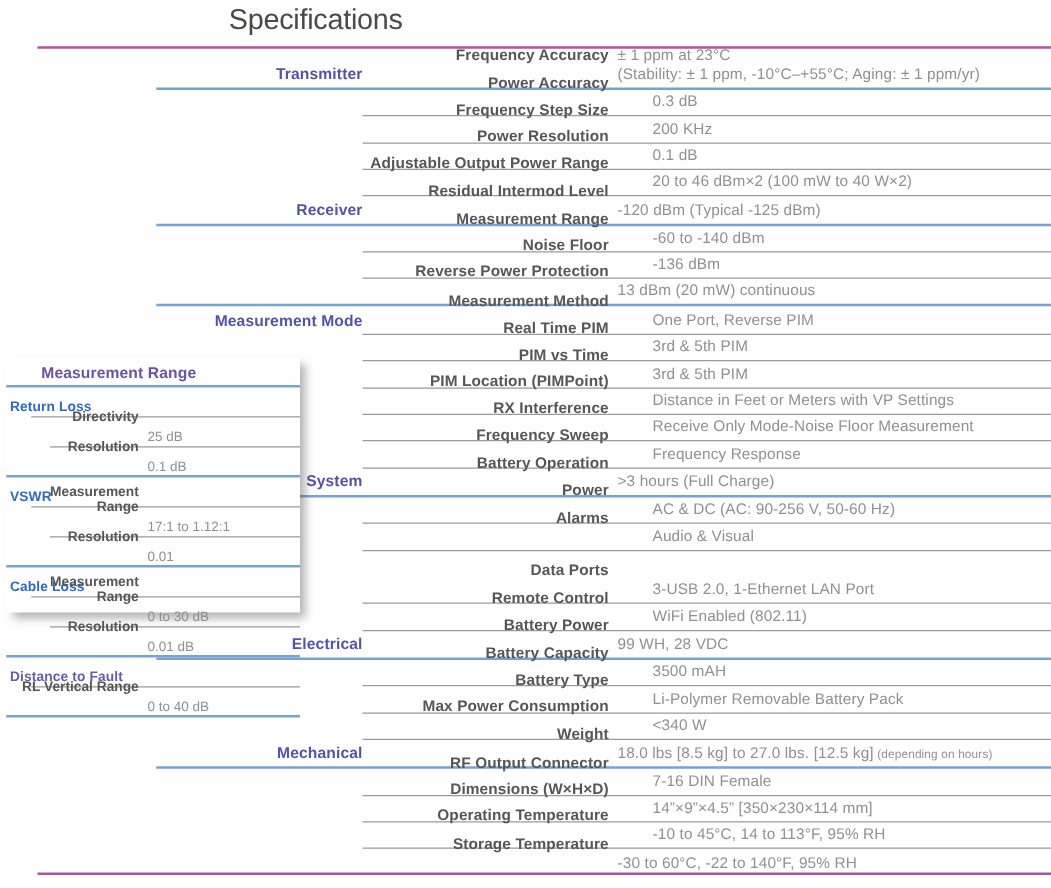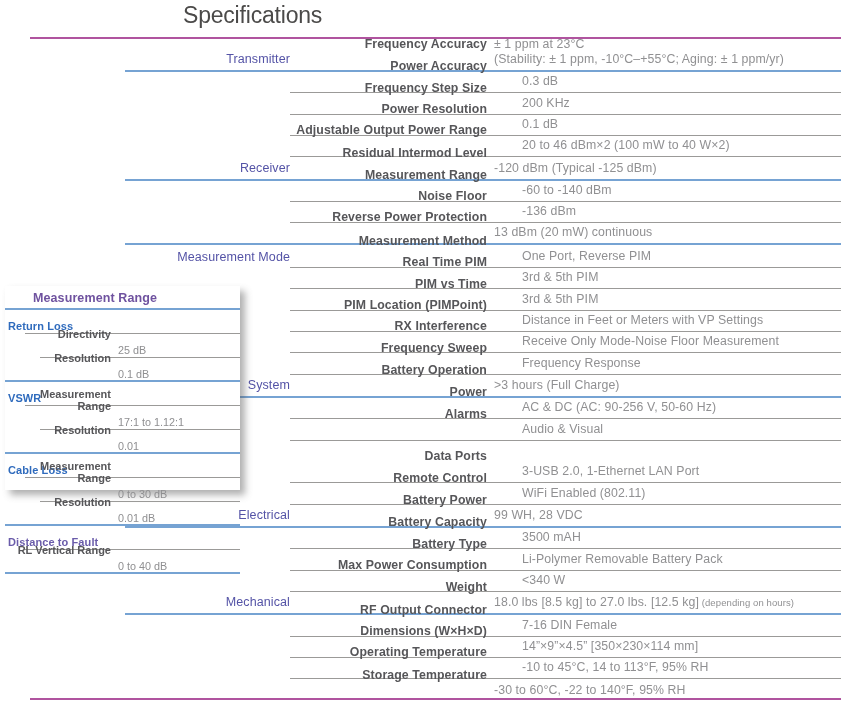--- a/index.html
+++ b/index.html
@@ -11,21 +11,21 @@
   .rule-top{top:37px;}
   .rule-bottom{top:698px;}
 
   .spec-table{position:absolute;left:0;right:0;top:39px;}
   .row{display:flex;height:21.3px;box-sizing:border-box;}
   .row.first{height:33px;}
   .row.section-start:not(.first){height:23.5px;}
   .row .body{margin-left:125px;flex:1;display:flex;box-sizing:border-box;}
   .row.blue-rule .body{border-bottom:2px solid #76a3d3;}
   .row .sec{width:165px;display:flex;justify-content:flex-end;align-items:flex-end;
-        padding-bottom:4px;color:#5453a6;font-size:12.5px;font-weight:normal;
+        padding-bottom:4px;color:#5453a6;font-size:12.5px;font-weight:bold;
         letter-spacing:0.1px;box-sizing:border-box;}
   .row .content{flex:1;display:flex;align-items:flex-end;box-sizing:border-box;}
   .row.gray-rule .content{border-bottom:1px solid #9b9a98;gap:28px;}
   .row .label{width:197px;text-align:right;font-weight:bold;color:#565659;
         font-size:12.3px;padding-bottom:19px;letter-spacing:0.1px;}
   .row .value{flex:1;padding-left:7px;color:#909092;font-size:12.3px;
         padding-bottom:3px;letter-spacing:0.1px;line-height:1.22;}
   .row .value .small{font-size:9.5px;}
 
   .sidebar-box{position:absolute;left:5px;top:286px;width:235px;height:204px;

